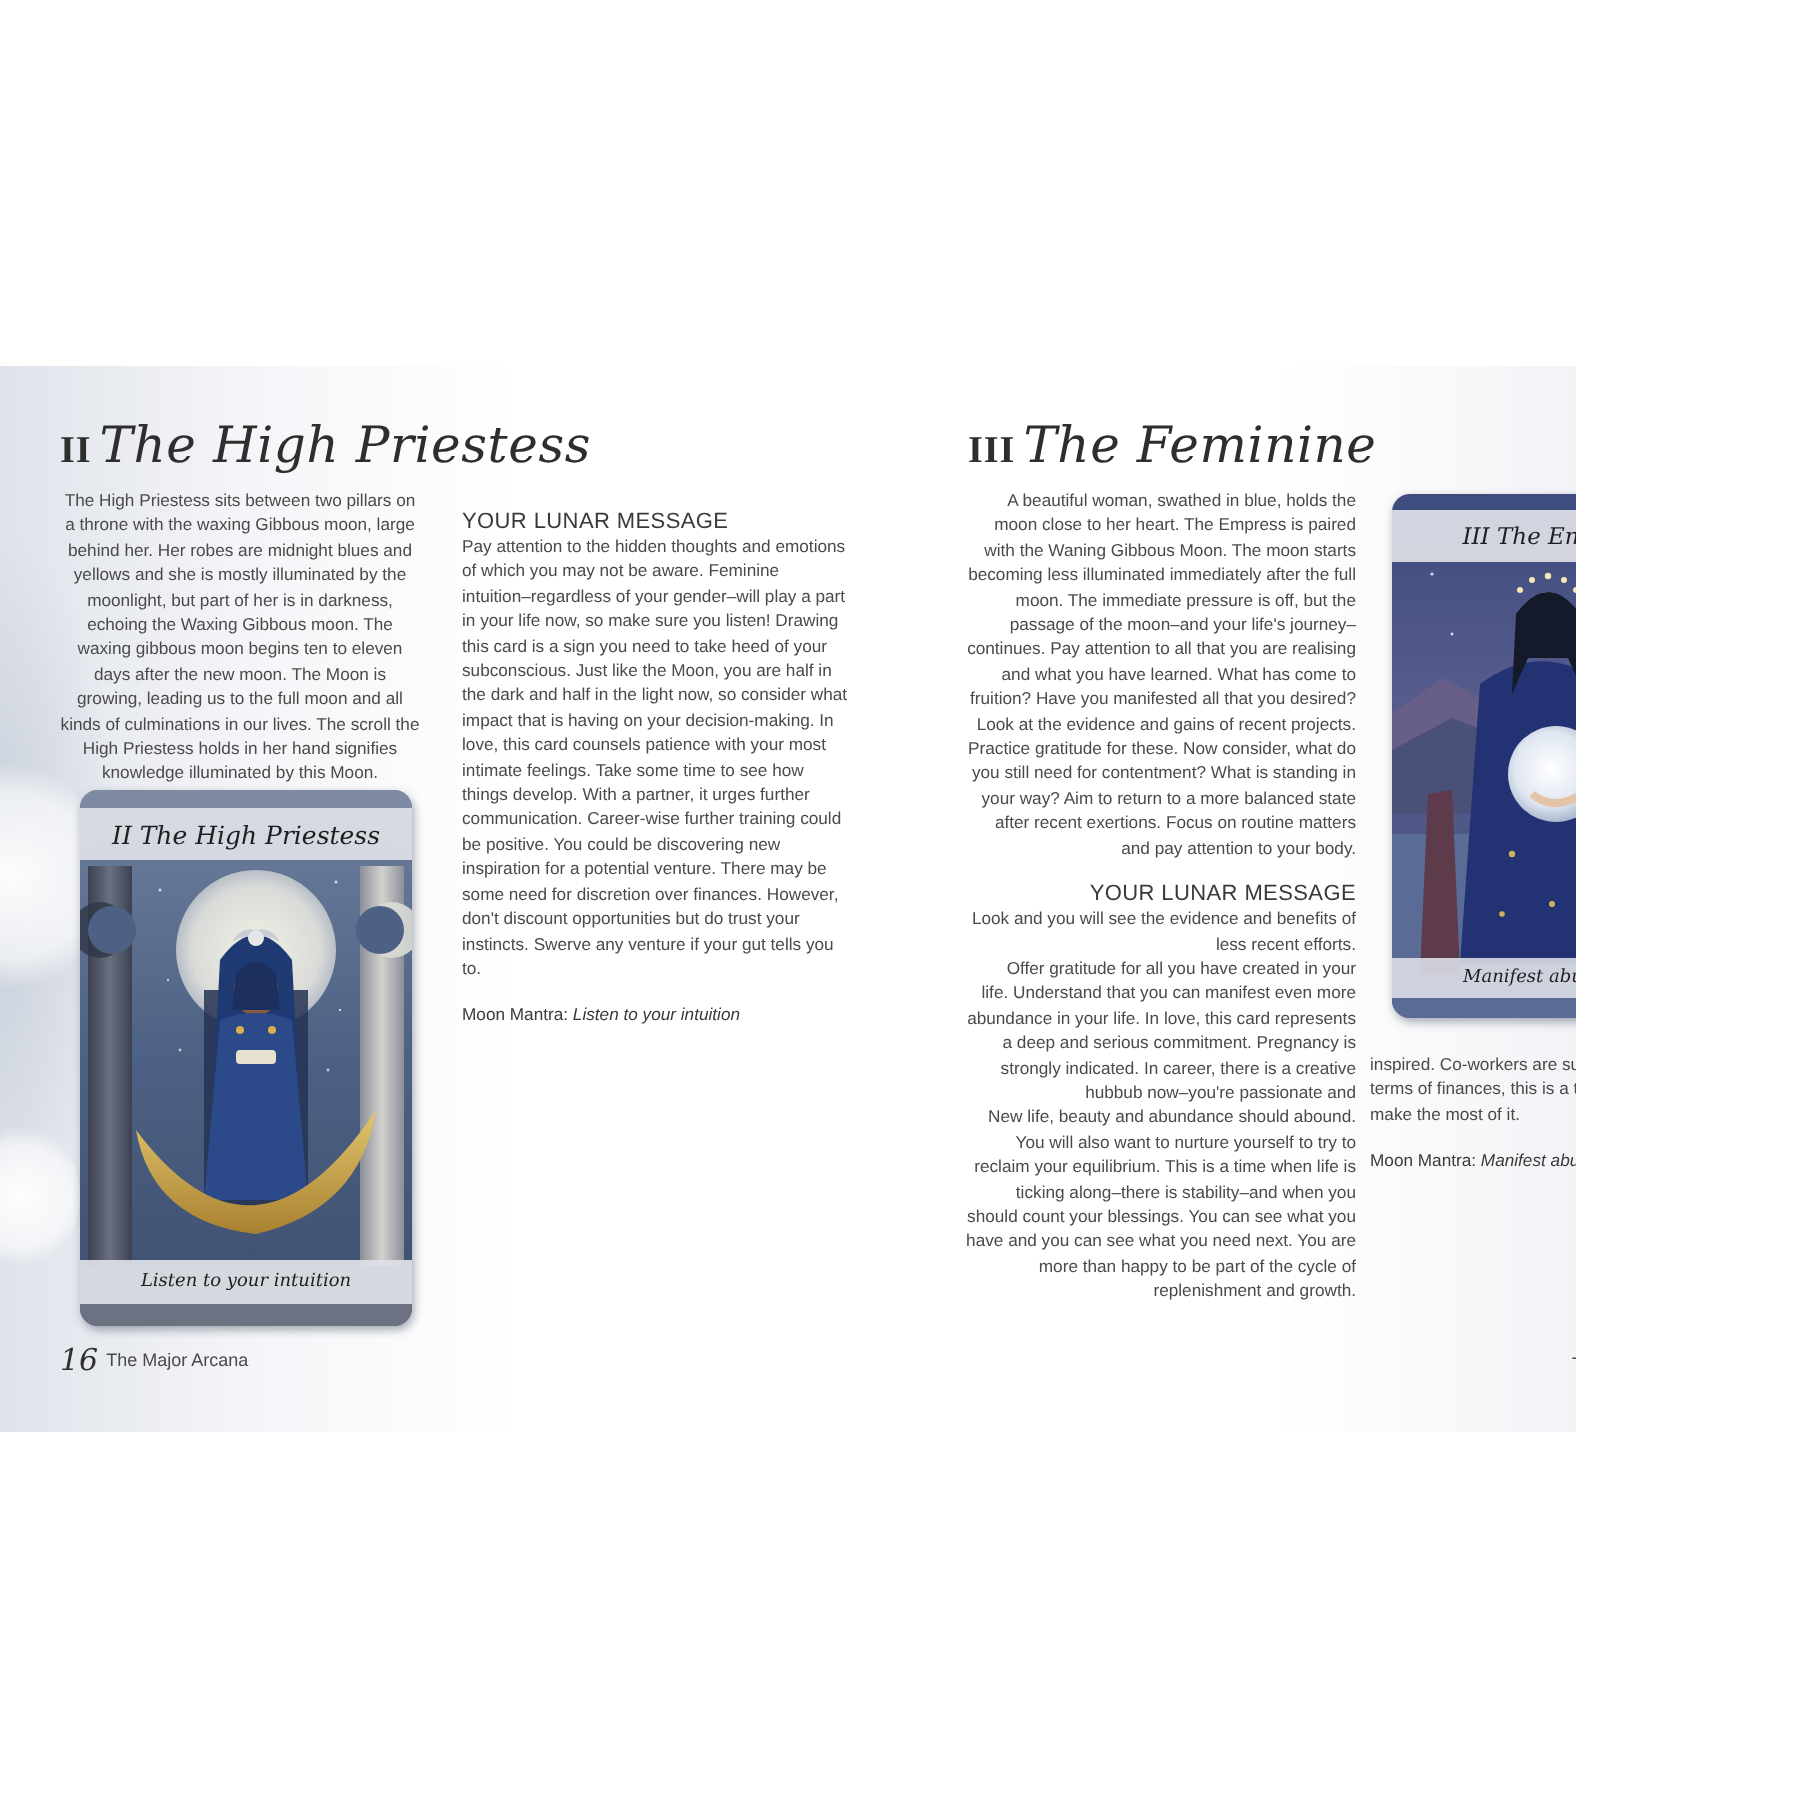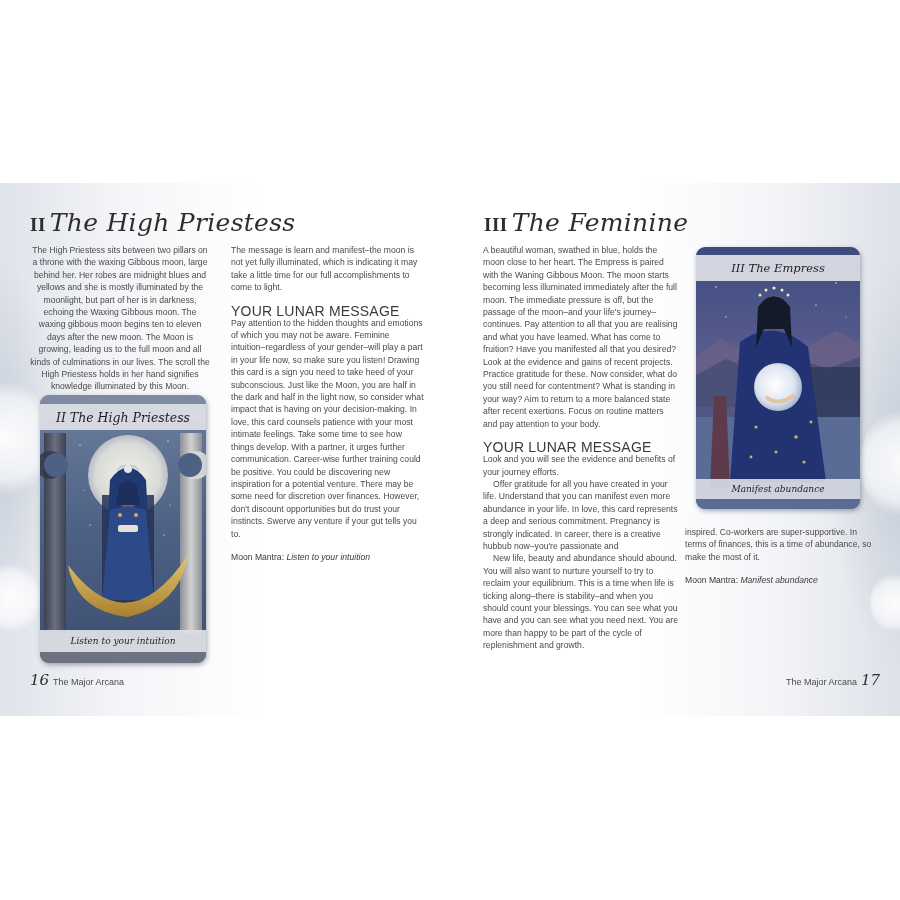--- a/index.html
+++ b/index.html
@@ -1,20 +1,20 @@
 <!DOCTYPE html>
 <html><head>
   <meta charset="utf-8">
   <style>
     * { box-sizing: border-box; margin: 0; padding: 0; }
     html, body { width: 900px; height: 900px; background: #ffffff; overflow: hidden; }
     body { position: relative; font-family: "Liberation Sans", "DejaVu Sans", sans-serif; color: #3a3a3a; }
 
     .spread {
-      position: absolute; left: 0; top: 183px; width: 900px; height: 533px;
+      position: absolute; left: 0; top: 183px; width: 788px; height: 533px;
       background:
         radial-gradient(ellipse 60px 180px at 0px 260px, rgba(180,190,205,0.55), rgba(255,255,255,0) 100%),
         radial-gradient(ellipse 70px 200px at 900px 280px, rgba(180,190,205,0.55), rgba(255,255,255,0) 100%),
         linear-gradient(90deg, #dfe3ea 0px, #f4f5f8 120px, #ffffff 260px, #ffffff 640px, #f3f4f7 780px, #dde1e8 900px);
       overflow: hidden;
     }
     .moon-glow {
       position: absolute; border-radius: 50%;
       background: radial-gradient(circle, rgba(255,255,255,0.95) 0%, rgba(255,255,255,0.6) 55%, rgba(255,255,255,0) 75%);
     }
@@ -30,21 +30,21 @@
     .chapter-title .numeral { font-family: "Liberation Serif", serif; font-weight: bold; font-size: 19px; letter-spacing: 0.5px; margin-right: 4px; }
     .chapter-title .name { font-family: "DejaVu Serif", serif; font-style: italic; font-size: 25px; letter-spacing: 0.3px; }
 
     .body-text {
       position: absolute; font-size: 8.6px; line-height: 12.4px; color: #4a4a4a;
       font-family: "Liberation Sans", sans-serif;
     }
     .body-text p { margin: 0; }
     .body-text p.indent { text-indent: 10px; }
     .body-text .gap { height: 11px; }
-    .lunar-heading { font-size: 14px; letter-spacing: 0.2px; color: #3a3a3a; text-transform: uppercase; line-height: 12px; }
+    .lunar-heading { font-size: 11px; letter-spacing: 0.2px; color: #3a3a3a; text-transform: uppercase; line-height: 12px; }
     .mantra { color: #3a3a3a; }
     .mantra em { font-style: italic; }
 
     .card {
       position: absolute; border-radius: 9px; overflow: hidden;
       box-shadow: 1px 2px 5px rgba(60,70,90,0.45);
     }
     .card-art { position: absolute; left: 0; top: 0; width: 100%; height: 100%; }
     .card-band {
       position: absolute; left: 0; width: 100%;
@@ -72,21 +72,20 @@
   <div class="page page-left">
     <div class="chapter-title" style="left:30px; top:25px;">
       <span class="numeral">II</span><span class="name">The High Priestess</span>
     </div>
 
     <div class="body-text" style="left:30px; top:61px; width:180px;text-align:center;">
       <p>The High Priestess sits between two pillars on a throne with the waxing Gibbous moon, large behind her. Her robes are midnight blues and yellows and she is mostly illuminated by the moonlight, but part of her is in darkness, echoing the Waxing Gibbous moon. The waxing gibbous moon begins ten to eleven days after the new moon. The Moon is growing, leading us to the full moon and all kinds of culminations in our lives. The scroll the High Priestess holds in her hand signifies knowledge illuminated by this Moon.</p>
     </div>
 
     <div class="body-text" style="left:231px; top:61px; width:195px;">
-      <p>The message is learn and manifest–the moon is not yet fully illuminated, which is indicating it may take a little time for our full accomplishments to come to light.</p>
       <div class="gap"></div>
       <div class="lunar-heading">YOUR LUNAR MESSAGE</div>
       <p>Pay attention to the hidden thoughts and emotions of which you may not be aware. Feminine intuition–regardless of your gender–will play a part in your life now, so make sure you listen! Drawing this card is a sign you need to take heed of your subconscious. Just like the Moon, you are half in the dark and half in the light now, so consider what impact that is having on your decision-making. In love, this card counsels patience with your most intimate feelings. Take some time to see how things develop. With a partner, it urges further communication. Career-wise further training could be positive. You could be discovering new inspiration for a potential venture. There may be some need for discretion over finances. However, don't discount opportunities but do trust your instincts. Swerve any venture if your gut tells you to.</p>
       <div class="gap"></div>
       <p class="mantra">
         <span>Moon Mantra:</span>
         <em>Listen to your intuition</em>
       </p>
     </div>
 
@@ -149,36 +148,36 @@
         </g>
       </svg>
       <div class="card-band" style="top:9px; height:26px; font-size:12.5px;">
         <span>II The High Priestess</span>
       </div>
       <div class="card-band" style="top:235px; height:22px; font-size:9px;">
         <span>Listen to your intuition</span>
       </div>
     </div>
 
-    <div class="folio" style="left:30px; top:488px;">
+    <div class="folio" style="left:30px; top:488px;align-items:center;">
       <span class="num">16</span>
       <span>The Major Arcana</span>
     </div>
   </div>
 
   <div class="page page-right">
     <div class="chapter-title" style="left:34px; top:25px;">
       <span class="numeral">III</span><span class="name">The Feminine</span>
     </div>
 
-    <div class="body-text" style="left:33px; top:61px; width:195px;">
+    <div class="body-text" style="left:33px; top:61px; width:195px;text-align:right;">
       <p>A beautiful woman, swathed in blue, holds the moon close to her heart. The Empress is paired with the Waning Gibbous Moon. The moon starts becoming less illuminated immediately after the full moon. The immediate pressure is off, but the passage of the moon–and your life's journey–continues. Pay attention to all that you are realising and what you have learned. What has come to fruition? Have you manifested all that you desired? Look at the evidence and gains of recent projects. Practice gratitude for these. Now consider, what do you still need for contentment? What is standing in your way? Aim to return to a more balanced state after recent exertions. Focus on routine matters and pay attention to your body.</p>
       <div class="gap"></div>
       <div class="lunar-heading">YOUR LUNAR MESSAGE</div>
-      <p>Look and you will see the evidence and benefits of your journey efforts.</p>
+      <p>Look and you will see the evidence and benefits of less recent efforts.</p>
       <p class="indent">Offer gratitude for all you have created in your life. Understand that you can manifest even more abundance in your life. In love, this card represents a deep and serious commitment. Pregnancy is strongly indicated. In career, there is a creative hubbub now–you're passionate and</p>
       <p class="indent">New life, beauty and abundance should abound. You will also want to nurture yourself to try to reclaim your equilibrium. This is a time when life is ticking along–there is stability–and when you should count your blessings. You can see what you have and you can see what you need next. You are more than happy to be part of the cycle of replenishment and growth.</p>
     </div>
 
     <div class="card" style="left:246px; top:64px; width:164px; height:262px;">
       <svg class="card-art" viewBox="0 0 164 262" preserveAspectRatio="none">
         <defs>
           <linearGradient id="emSky" x1="0" y1="0" x2="0" y2="1">
             <stop offset="0" stop-color="#3d4b7e"></stop>
             <stop offset="0.45" stop-color="#5a5e8e"></stop>

